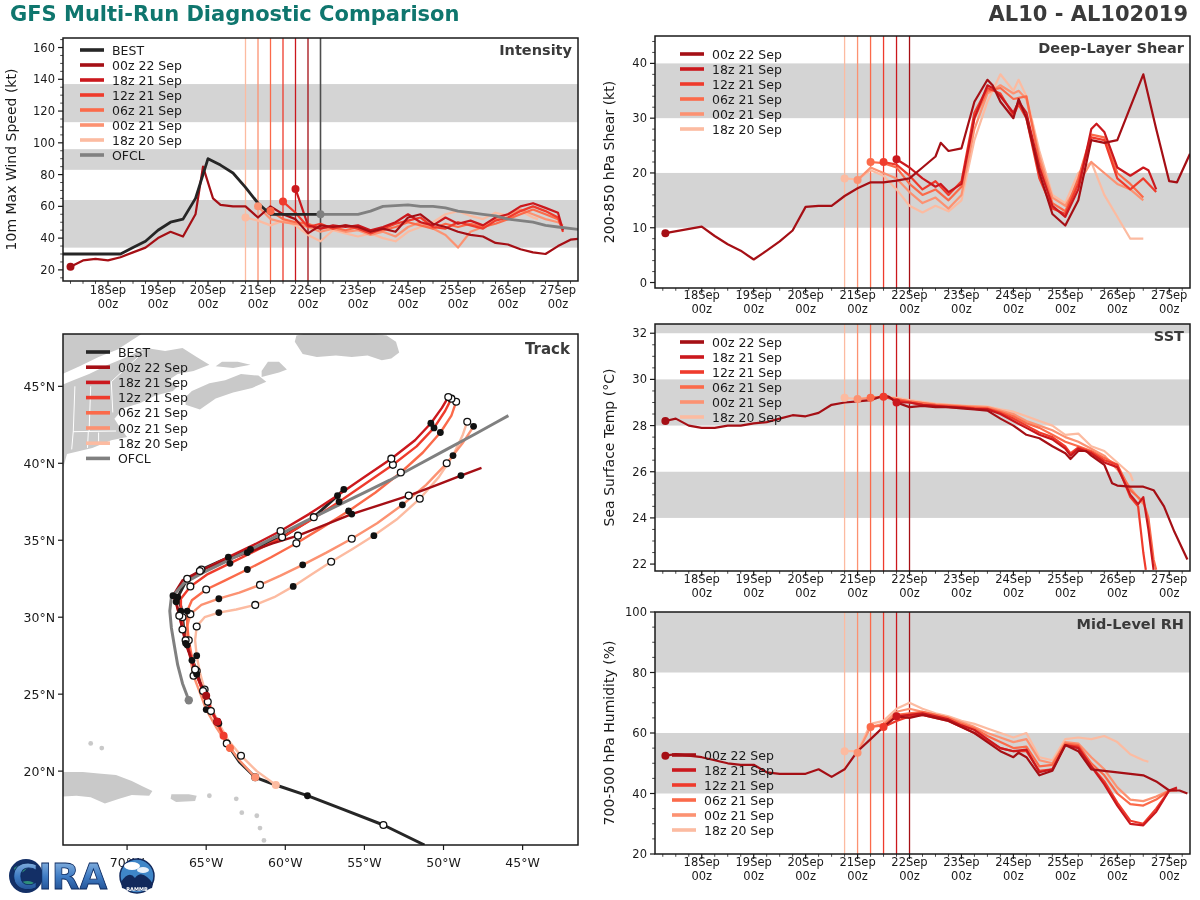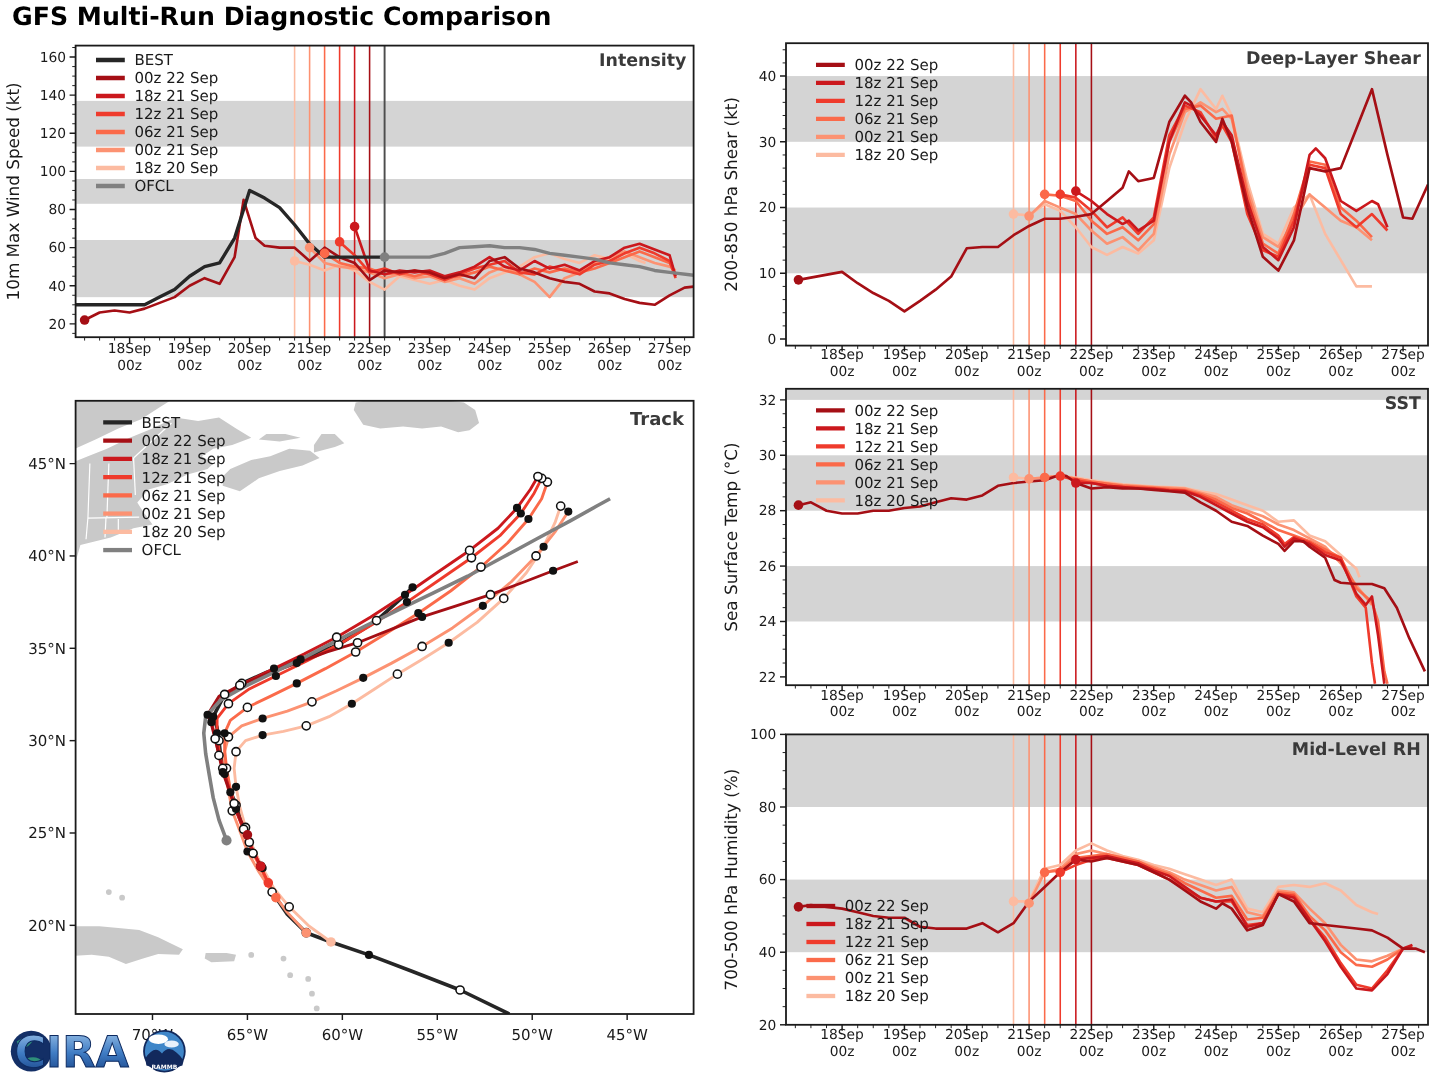--- a/index.html
+++ b/index.html
@@ -1,27 +1,28 @@
 <!DOCTYPE html>
 <html><head>
 <meta charset="utf-8">
 <style>
   html,body{margin:0;padding:0;background:#ffffff;}
   .stage{position:relative;width:1200px;height:900px;background:#fff;overflow:hidden;
          font-family:"DejaVu Sans","Liberation Sans",sans-serif;}
-  .title-left{position:absolute;left:10px;top:2px;font-size:21px;font-weight:bold;color:#000000;}
+  .title-left{position:absolute;left:10px;top:2px;font-size:21px;font-weight:bold;color:#0f766e;}
   .title-right{position:absolute;right:12px;top:2px;font-size:21px;font-weight:bold;color:#3a3a3a;}
   svg.panel{position:absolute;}
   #logo{position:absolute;left:4px;top:850px;}
 </style>
 </head>
 <body>
 
 <div class="stage">
   <div class="title-left">GFS Multi-Run Diagnostic Comparison</div>
+  <div class="title-right">AL10 - AL102019</div>
 
   <svg class="panel" style="left:0;top:26px" width="600" height="292">
       <defs>
         <clipPath id="clip-intensity">
           <rect x="63" y="12" width="515" height="243"></rect>
         </clipPath>
       </defs>
       <rect x="63" y="174" width="515" height="47.64705882352939" fill="#d4d4d4"></rect>
       <rect x="63" y="123.1764705882353" width="515" height="20.64705882352939" fill="#d4d4d4"></rect>
       <rect x="63" y="58.05882352941177" width="515" height="38.117647058823536" fill="#d4d4d4"></rect>

